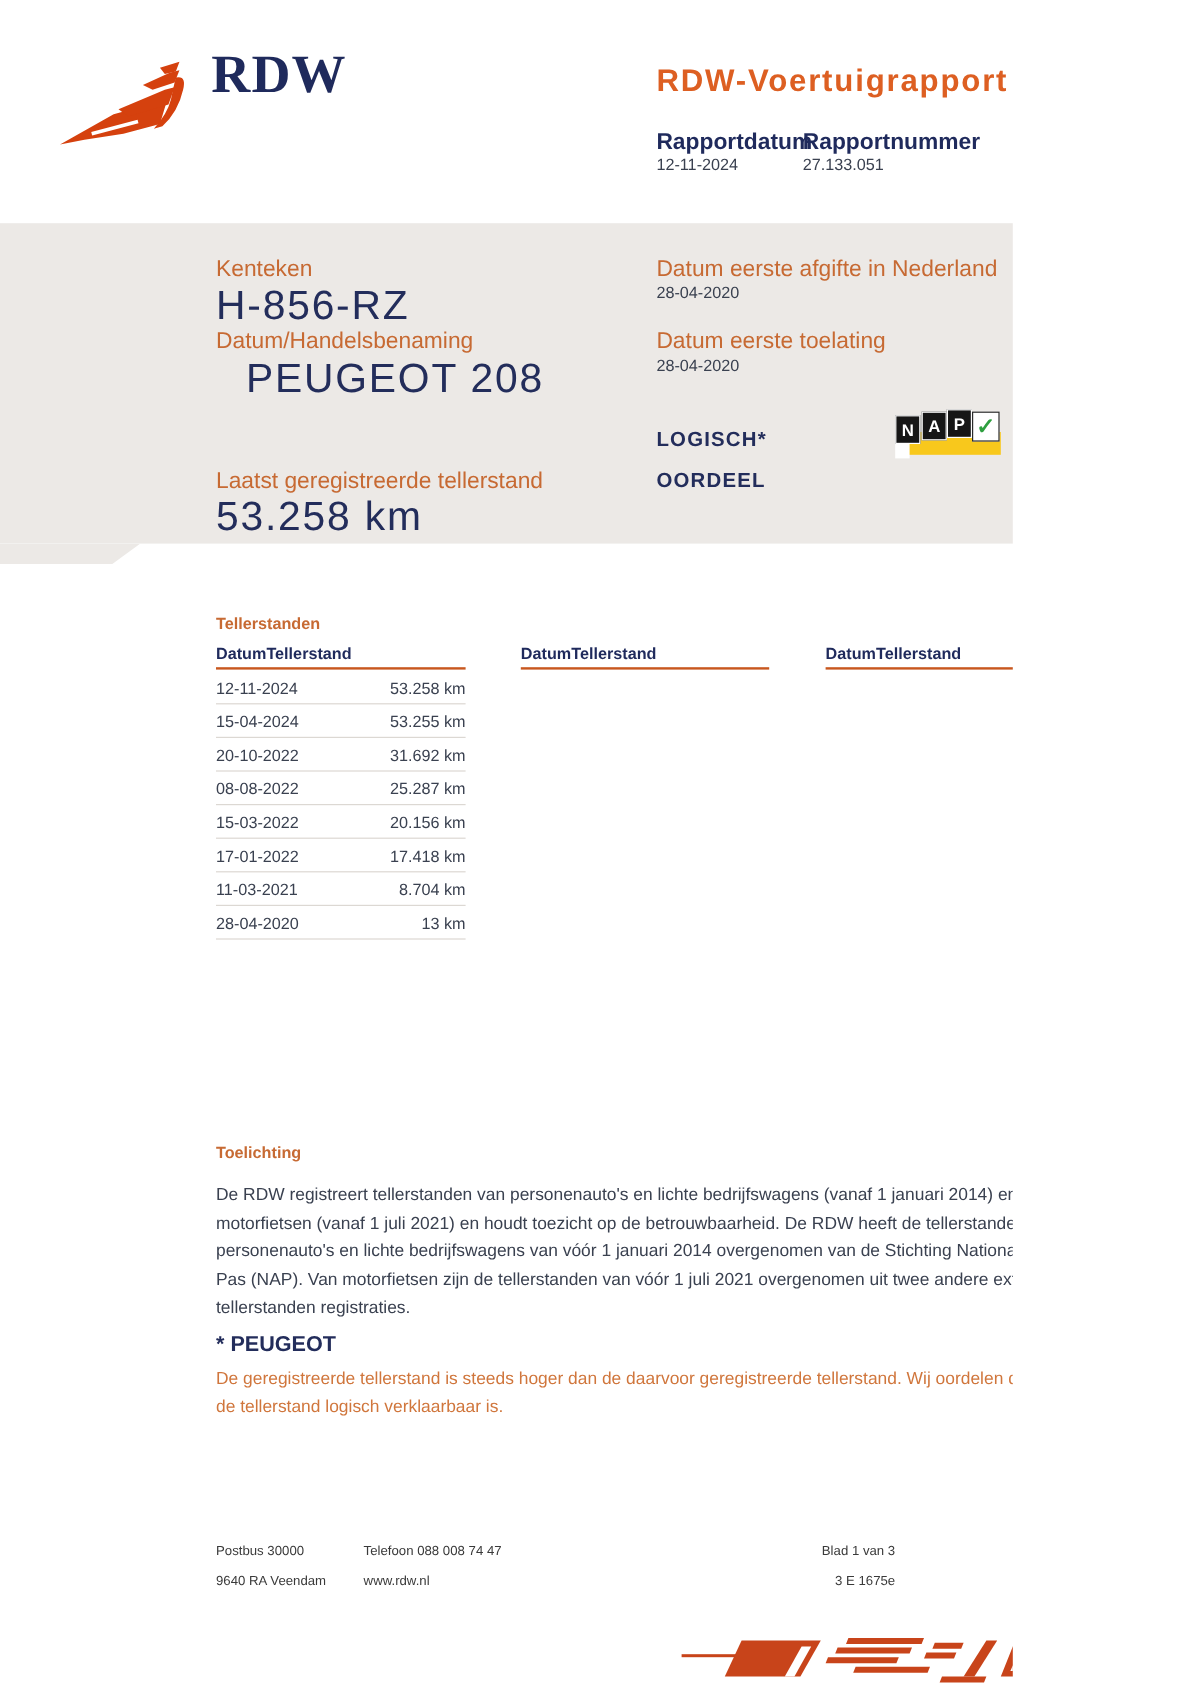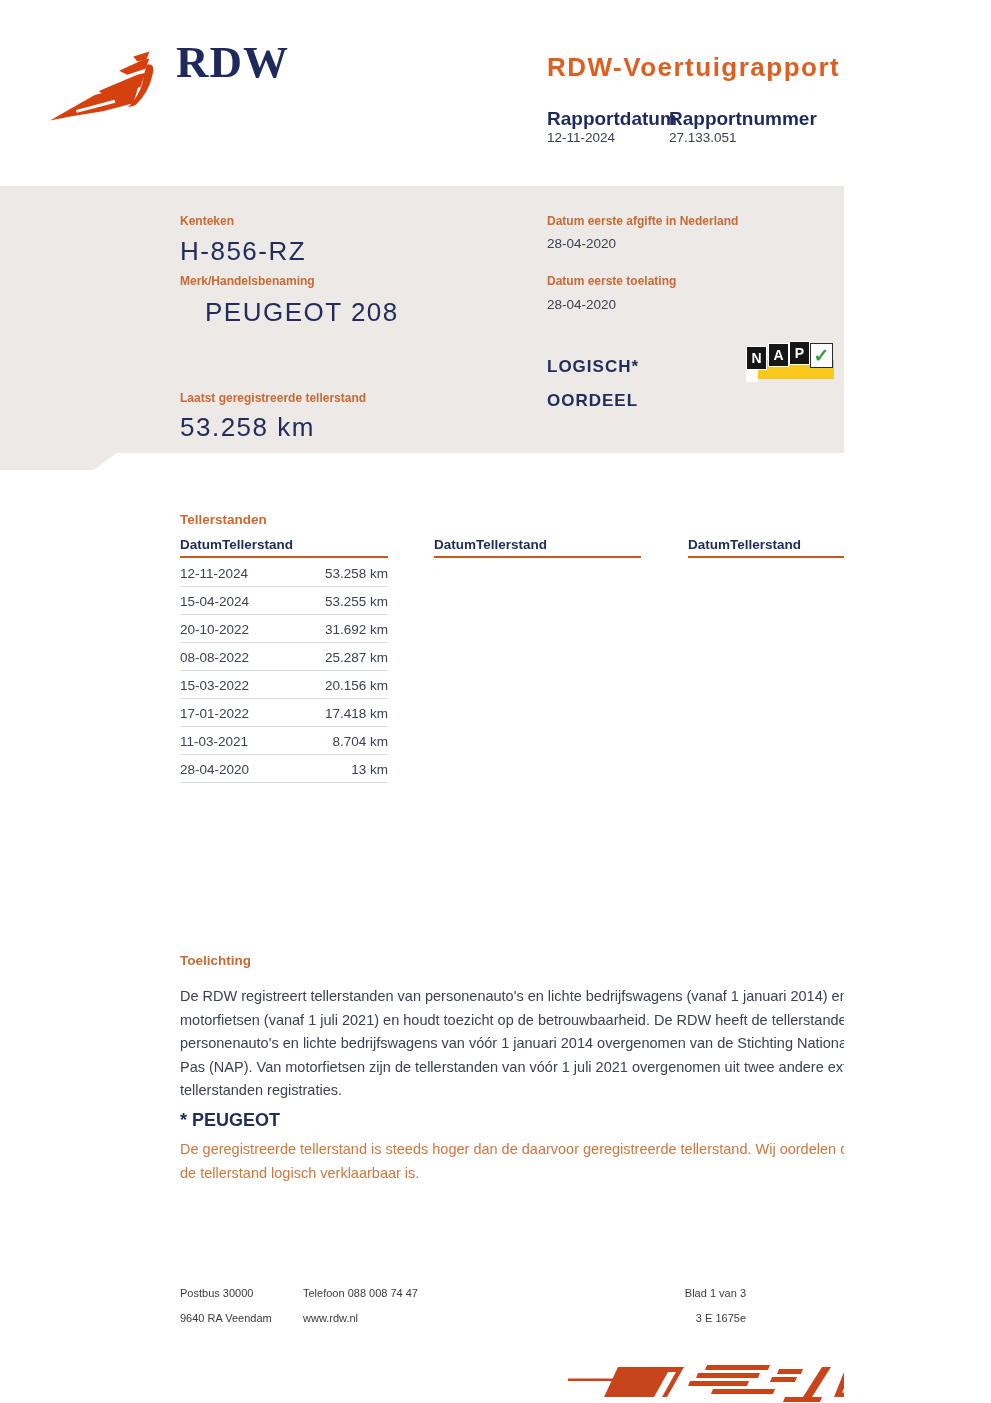--- a/index.html
+++ b/index.html
@@ -11,22 +11,22 @@
   .wordmark{font-family:"Liberation Serif", serif;font-size:45px;font-weight:600;
             color:#1F2A5C;letter-spacing:1px;line-height:1;}
   .doc-title{font-size:26px;font-weight:bold;color:#DD5F22;letter-spacing:1.5px;}
   .meta-label{font-size:19px;font-weight:bold;color:#1F2A5C;}
   .meta-value{font-size:13.5px;color:#3A4150;}
 
   
   .panel{left:0;top:186px;width:880px;height:267px;background:#ECE9E6;}
   .panel-tail{left:0;top:453px;width:117px;height:17px;background:#ECE9E6;
               clip-path:polygon(0 0,100% 0,80% 100%,0 100%);}
-  .p-label{font-size:12px;font-weight:bold;color:#C76A33;}
-  .p-big{font-size:26px;color:#232D5B;letter-spacing:1.5px;}
+  .p-label{font-size:19px;font-weight:normal;color:#C76A33;}
+  .p-big{font-size:34px;color:#232D5B;letter-spacing:1.5px;}
   .p-val{font-size:13.5px;color:#3A4150;}
   .oordeel{font-size:17px;font-weight:bold;color:#232D5B;letter-spacing:1px;line-height:34px;}
 
   
   .nap{left:744px;top:339px;width:95px;height:46px;}
   .nap-yellow{position:absolute;left:10px;top:21px;width:80px;height:19px;background:#F8C81C;}
   .nap-white-sq{position:absolute;left:2px;top:31px;width:12px;height:12px;background:#fff;z-index:1;}
   .nap-tile{position:absolute;width:19px;height:22px;background:#161616;border:1px solid #fff;
             color:#fff;font-weight:bold;font-size:14px;display:flex;align-items:center;
             justify-content:center;z-index:2;}
@@ -74,21 +74,21 @@
   <div class="abs meta-value" style="left:547px;top:130px;">12-11-2024</div>
   <div class="abs meta-label" style="left:669px;top:108px;">Rapportnummer</div>
   <div class="abs meta-value" style="left:669px;top:130px;">27.133.051</div>
 
   <div class="abs panel"></div>
   <div class="abs panel-tail"></div>
 
   <div class="abs p-label" style="left:180px;top:214px;">Kenteken</div>
   <div class="abs p-big" style="left:180px;top:236px;">H-856-RZ</div>
 
-  <div class="abs p-label" style="left:180px;top:274px;">Merk/Handelsbenaming</div>
+  <div class="abs p-label" style="left:180px;top:274px;">Datum/Handelsbenaming</div>
   <div class="abs p-big" style="left:180px;top:297px;margin-left:25px;">PEUGEOT 208</div>
 
   <div class="abs p-label" style="left:180px;top:391px;">Laatst geregistreerde tellerstand</div>
   <div class="abs p-big" style="left:180px;top:412px;">53.258 km</div>
 
   <div class="abs p-label" style="left:547px;top:214px;">Datum eerste afgifte in Nederland</div>
   <div class="abs p-val" style="left:547px;top:236px;">28-04-2020</div>
 
   <div class="abs p-label" style="left:547px;top:274px;">Datum eerste toelating</div>
   <div class="abs p-val" style="left:547px;top:297px;">28-04-2020</div>

